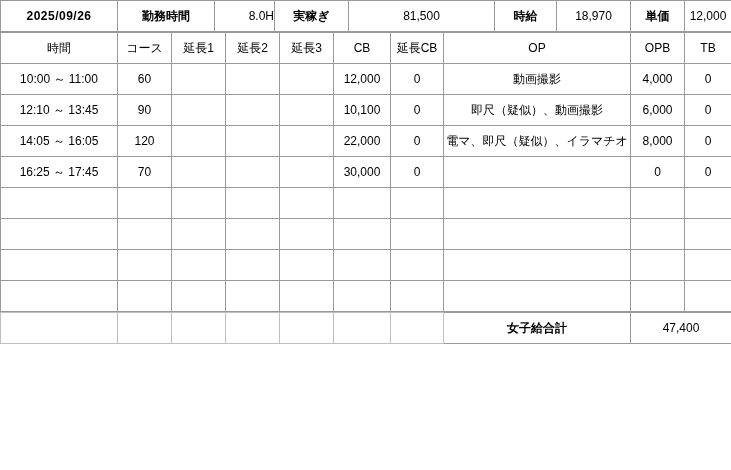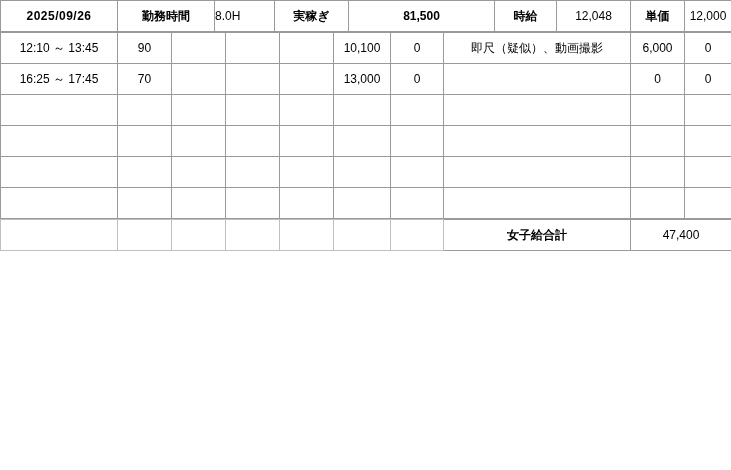--- a/index.html
+++ b/index.html
@@ -49,25 +49,25 @@
     background: #dde4f2;
     font-size: 14px;
     font-weight: bold;
   }
   .cell-val {
     background: #ffffff;
     font-size: 14px;
     text-align: right;
     padding-right: 8px;
   }
-  .cell-val.center { text-align: left; padding-right: 0; }
+  .cell-val.center { text-align: right; padding-right: 0; }
   .cell-green {
     background: #00ee00;
     font-size: 17px;
-    font-weight: bold;
+    font-weight: normal;
   }
   
   .hdr td {
     background: #dde4f2;
     font-size: 11px;
     height: 20px;
     font-weight: normal;
   }
   
   .body-row td { height: 44px; }
@@ -115,21 +115,21 @@
       <col style="width:47px">
     </colgroup>
     <tbody>
         <tr class="toprow">
       <td class="cell-date">2025/09/26</td>
       <td class="cell-lbl">勤務時間</td>
       <td class="cell-val center">8.0H</td>
       <td class="cell-lbl">実稼ぎ</td>
       <td class="cell-green">81,500</td>
       <td class="cell-lbl">時給</td>
-      <td class="cell-val">12,048</td>
+      <td class="cell-val">18,970</td>
       <td class="cell-lbl">単価</td>
       <td class="cell-val">12,000</td>
     </tr>
   </tbody>
     </table>
 
   <table class="grid">
     <colgroup>
       <col style="width:117px">
       <col style="width:54px">
@@ -137,43 +137,79 @@
       <col style="width:54px">
       <col style="width:54px">
       <col style="width:57px">
       <col style="width:53px">
       <col style="width:187px">
       <col style="width:54px">
       <col style="width:47px">
     </colgroup>
 
     <tbody>
-
+        <tr class="hdr">
+      <td>時間</td>
+      <td>コース</td>
+      <td>延長1</td>
+      <td>延長2</td>
+      <td>延長3</td>
+      <td>CB</td>
+      <td>延長CB</td>
+      <td>OP</td>
+      <td>OPB</td>
+      <td>TB</td>
+    </tr>
+
+    <tr class="body-row">
+      <td class="c-time">10:00 ～ 11:00</td>
+      <td class="c-course">60</td>
+      <td class="c-white"></td>
+      <td class="c-white"></td>
+      <td class="c-white"></td>
+      <td class="c-pink">12,000</td>
+      <td class="c-pink">0</td>
+      <td class="c-op">動画撮影</td>
+      <td class="c-pink">4,000</td>
+      <td class="c-pink">0</td>
+    </tr>
 
     <tr class="body-row">
       <td class="c-time">12:10 ～ 13:45</td>
       <td class="c-course">90</td>
       <td class="c-white"></td>
       <td class="c-white"></td>
       <td class="c-white"></td>
       <td class="c-pink">10,100</td>
       <td class="c-pink">0</td>
       <td class="c-op">即尺（疑似）、動画撮影</td>
       <td class="c-pink">6,000</td>
       <td class="c-pink">0</td>
     </tr>
 
+    <tr class="body-row">
+      <td class="c-time">14:05 ～ 16:05</td>
+      <td class="c-course">120</td>
+      <td class="c-white"></td>
+      <td class="c-white"></td>
+      <td class="c-white"></td>
+      <td class="c-pink">22,000</td>
+      <td class="c-pink">0</td>
+      <td class="c-op">電マ、即尺（疑似）、イラマチオ</td>
+      <td class="c-pink">8,000</td>
+      <td class="c-pink">0</td>
+    </tr>
 
     <tr class="body-row">
       <td class="c-time">16:25 ～ 17:45</td>
       <td class="c-course">70</td>
       <td class="c-white"></td>
       <td class="c-white"></td>
       <td class="c-white"></td>
-      <td class="c-pink">13,000</td>
+      <td class="c-pink">30,000</td>
       <td class="c-pink">0</td>
       <td class="c-op"></td>
       <td class="c-pink">0</td>
       <td class="c-pink">0</td>
     </tr>
 
     <tr class="body-row">
       <td class="c-time"></td>
       <td class="c-course"></td>
       <td class="c-white"></td>

